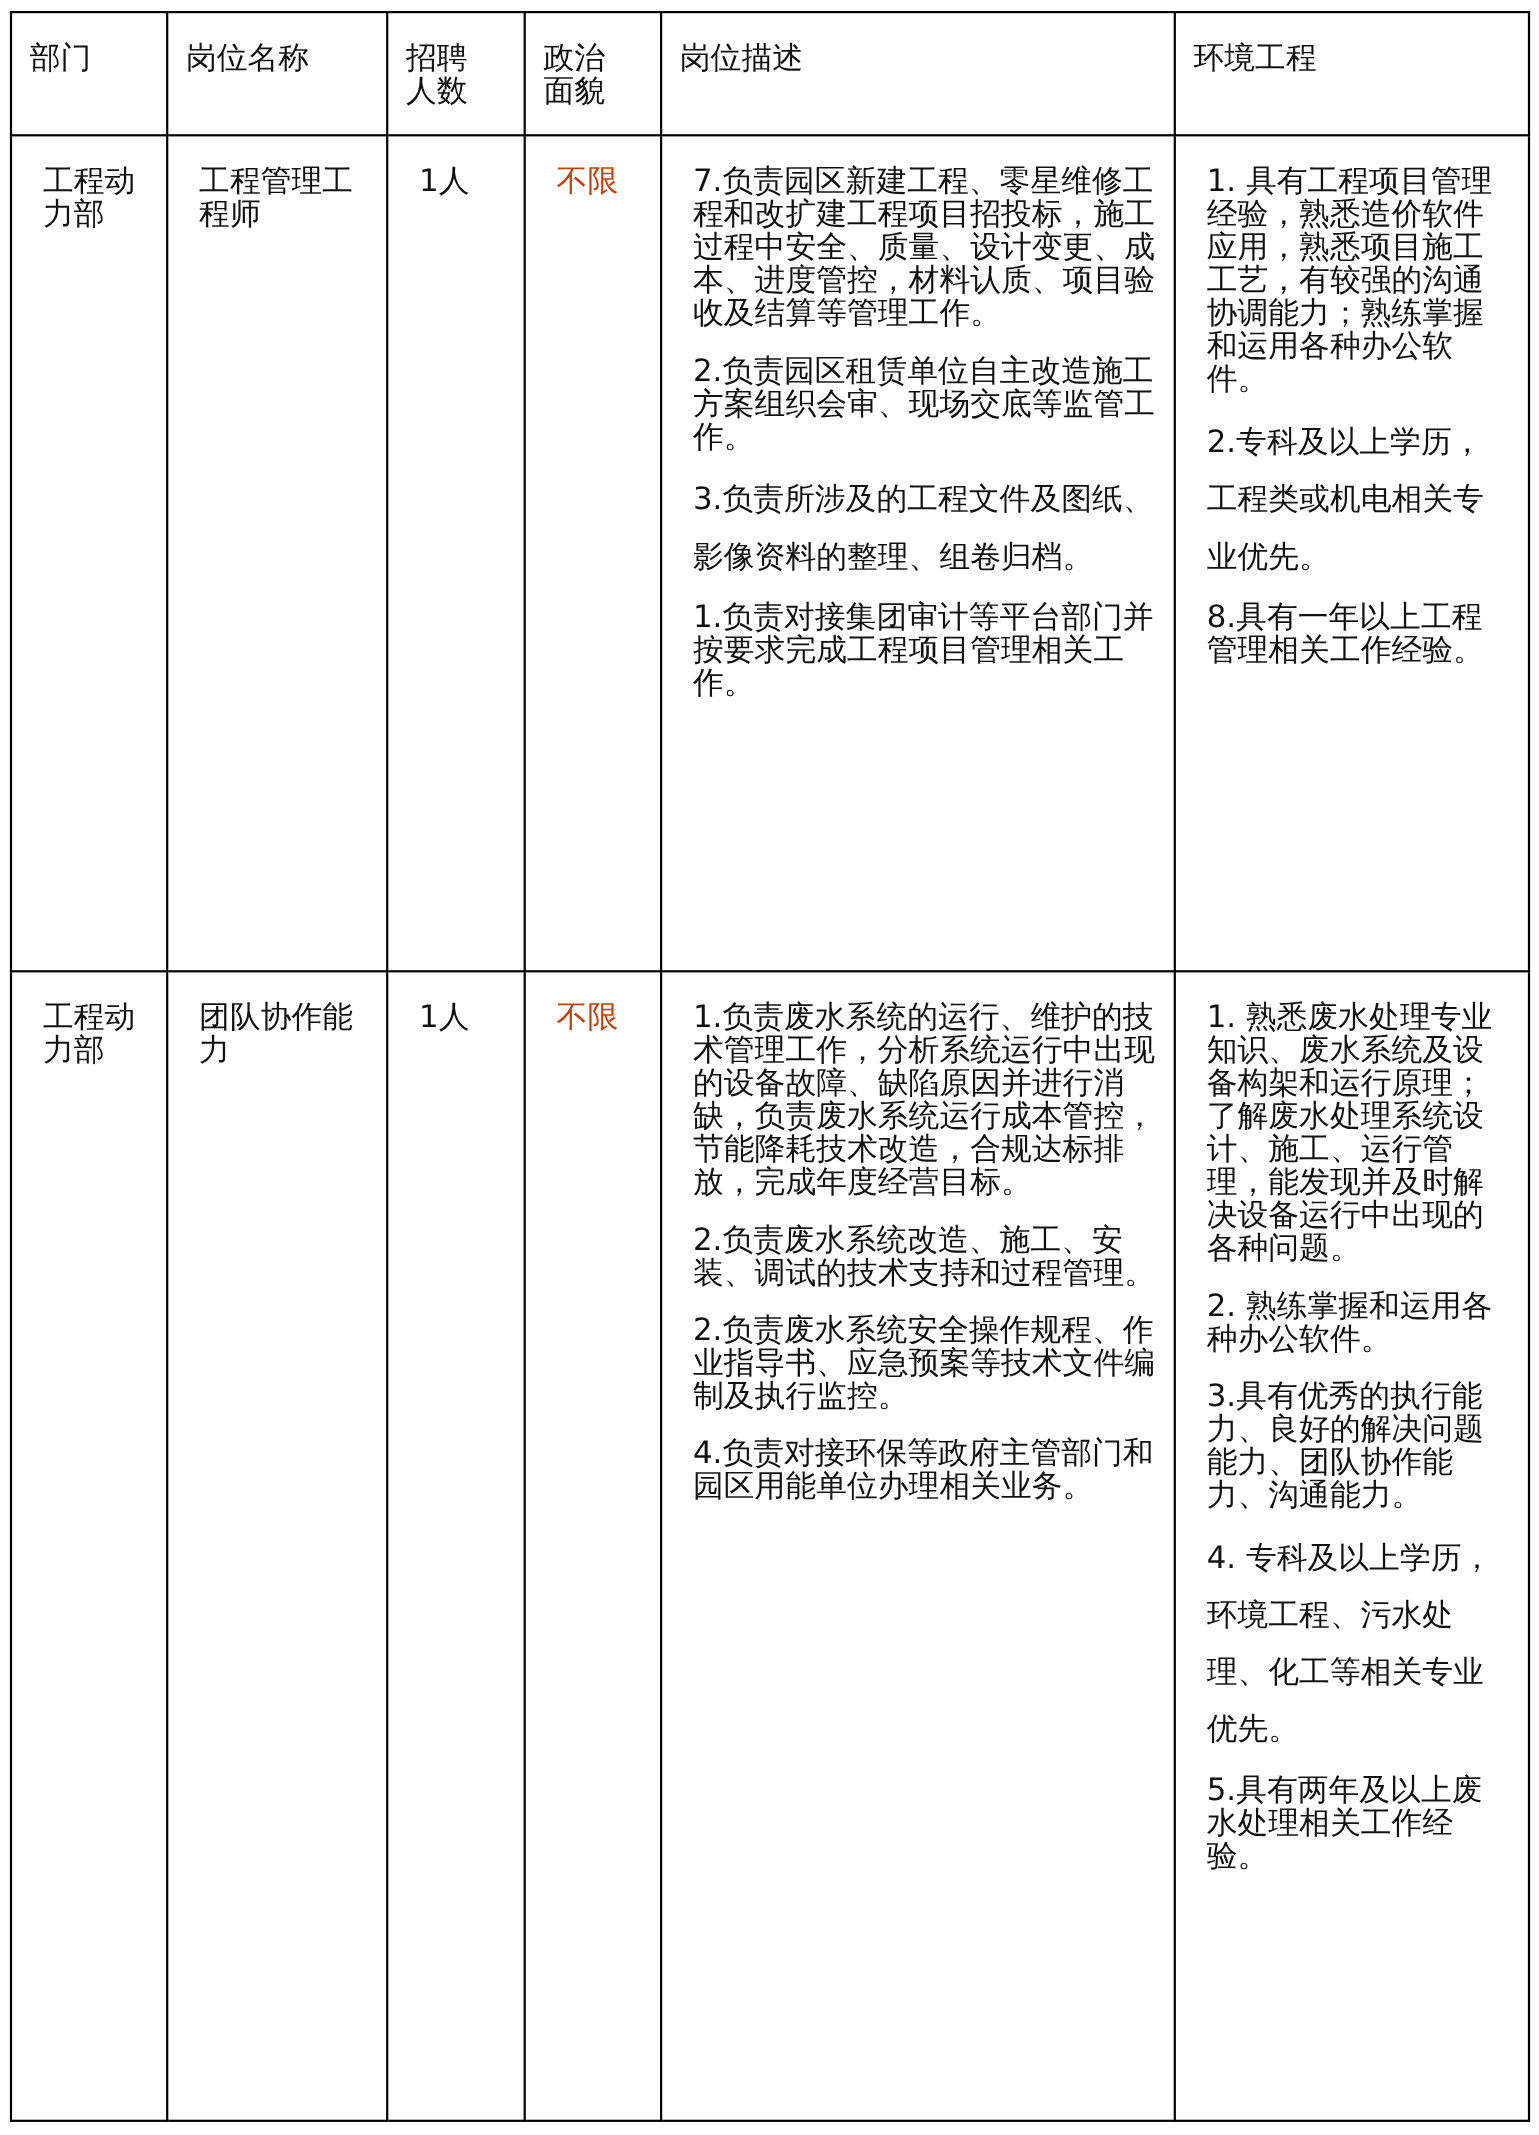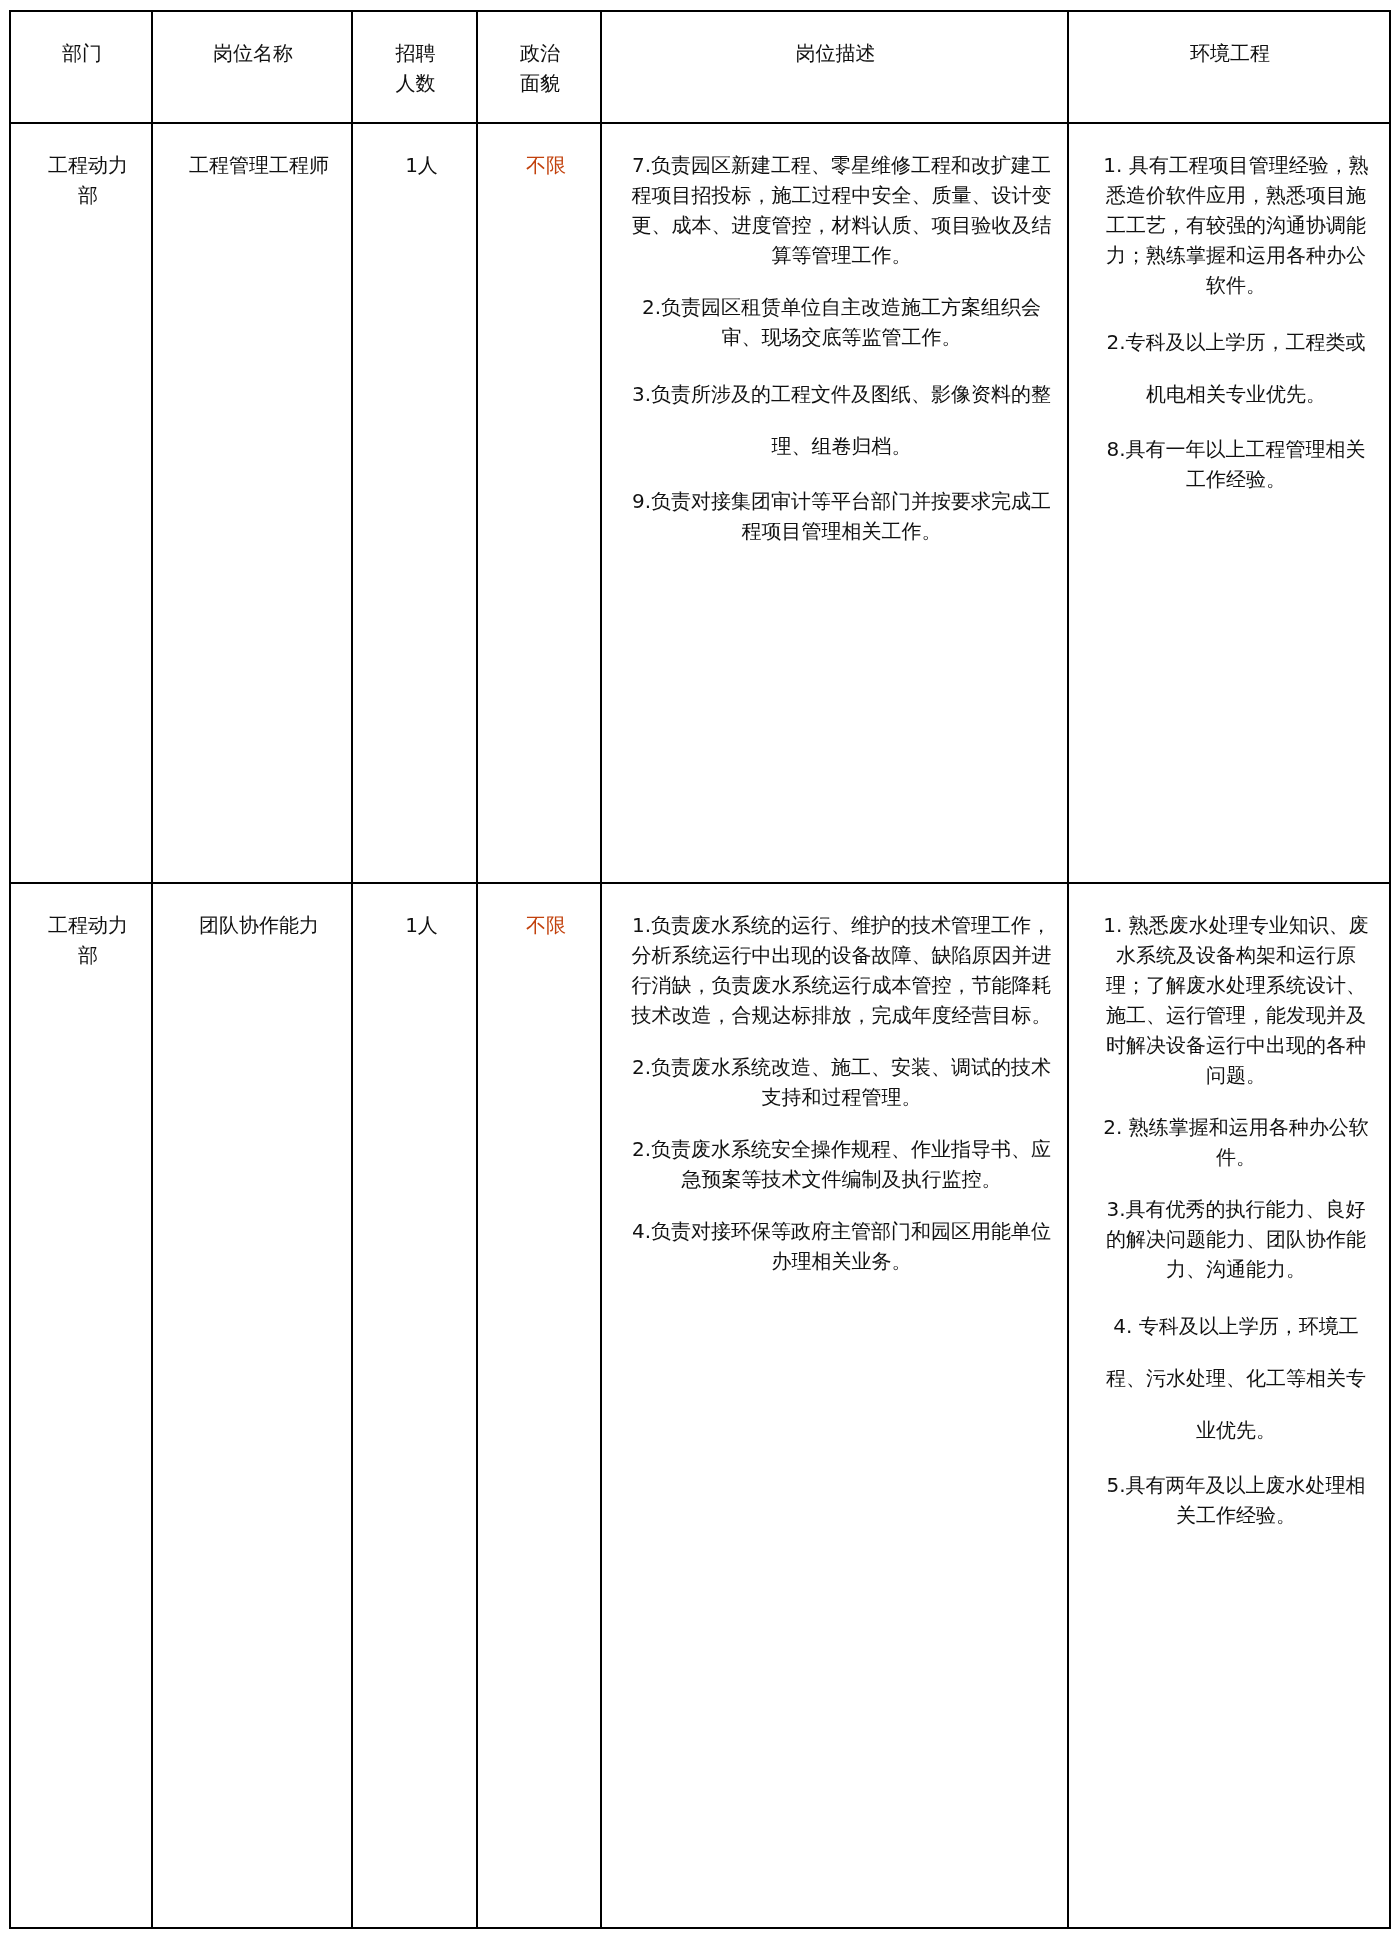--- a/index.html
+++ b/index.html
@@ -20,23 +20,22 @@
     left: 9px;
     top: 10px;
     width: 1380px;
     border-collapse: collapse;
     table-layout: fixed;
   }
   .doc-table td {
     border: 2.5px solid #000000;
     vertical-align: top;
     padding: 0;
-    font-size: 20px;
+    font-size: 28px;
     line-height: 30px;
-    text-align: center;
   }
   .cell-inner {
     padding: 26px 14px 10px 16px;
   }
   .hdr td { height: 110px; }
   .hdr .cell-inner { padding-top: 26px; }
   .row1 td { height: 758px; }
   .row2 td { height: 1043px; }
   .para {
     margin: 0 0 22px 12px;
@@ -110,21 +109,21 @@
     <td>
       <div class="cell-inner">
             <div class="para last gray">不限</div>
           </div>
     </td>
     <td>
       <div class="cell-inner">
         <p class="para">7.负责园区新建工程、零星维修工程和改扩建工程项目招投标，施工过程中安全、质量、设计变更、成本、进度管控，材料认质、项目验收及结算等管理工作。</p>
         <p class="para">2.负责园区租赁单位自主改造施工方案组织会审、现场交底等监管工作。</p>
         <p class="para wide">3.负责所涉及的工程文件及图纸、影像资料的整理、组卷归档。</p>
-        <p class="para last">9.负责对接集团审计等平台部门并按要求完成工程项目管理相关工作。</p>
+        <p class="para last">1.负责对接集团审计等平台部门并按要求完成工程项目管理相关工作。</p>
       </div>
     </td>
     <td>
       <div class="cell-inner">
         <p class="para">1. 具有工程项目管理经验，熟悉造价软件应用，熟悉项目施工工艺，有较强的沟通协调能力；熟练掌握和运用各种办公软件。</p>
         <p class="para wide">2.专科及以上学历，工程类或机电相关专业优先。</p>
         <p class="para last">8.具有一年以上工程管理相关工作经验。</p>
       </div>
     </td>
   </tr>

